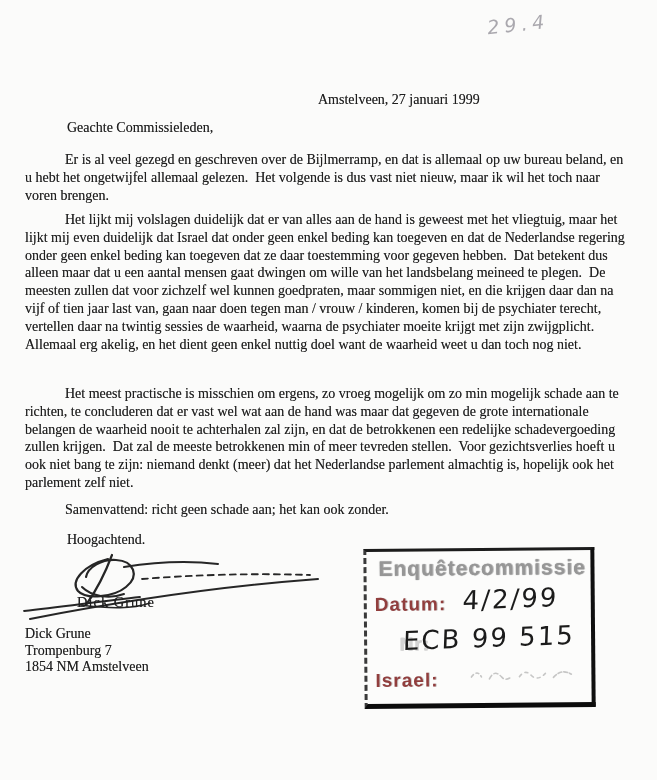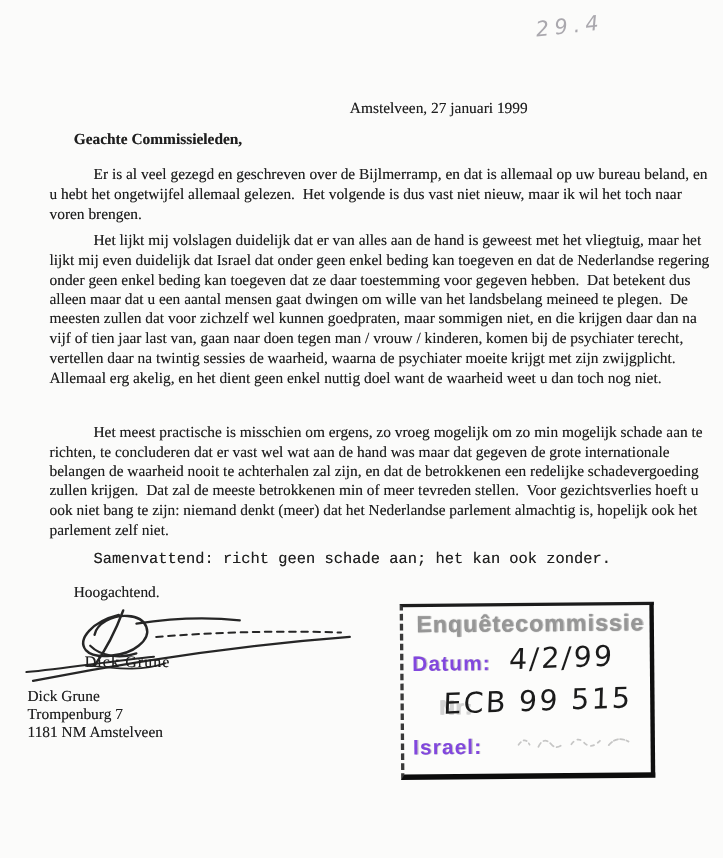--- a/index.html
+++ b/index.html
@@ -13,21 +13,20 @@
   }
   .abs{position:absolute;}
   
   .bodytext{
     width:602px;
     font-size:14px;
     line-height:17.8px;
     text-indent:40px;
     white-space:pre-wrap;
     text-shadow:0 0 .4px rgba(20,20,20,.55);
-    margin-left:20px;
   }
   .plain{
     font-size:14px;
     line-height:17.5px;
     text-shadow:0 0 .4px rgba(20,20,20,.55);
   }
   .addr div{font-size:14px;line-height:16.5px;text-shadow:0 0 .4px rgba(20,20,20,.55);}
   
   .pencil{
     font-family:"DejaVu Sans", sans-serif;
@@ -56,21 +55,21 @@
     color:#7d7d7d;
     opacity:.8;
     text-shadow:1px 0 #b5b5b5, 0 0 1px #5a5a5a;
   }
   .stamp-label{
     position:absolute;left:8px;
     font-family:"Liberation Sans", sans-serif;
     font-weight:bold;
     font-size:19px;
     letter-spacing:1px;
-    color:#6d28d9;
+    color:#7f1d1d;
     opacity:.85;
     text-shadow:1px 0 #c0c0c0;
   }
   .stamp-label.faint{color:#c3c3c3;opacity:.7;margin-left:24px;}
   .hand{
     position:absolute;
     font-family:"DejaVu Sans", sans-serif;
     font-size:26px;
     color:#1b1b1b;
     letter-spacing:2px;
@@ -87,29 +86,29 @@
   }
   .scribble{position:absolute;left:100px;top:8px;opacity:.55;}
 </style>
 </head>
 <body>
 
 <div class="abs pencil" style="left:487px;top:13px;">29.4</div>
 
 <div class="abs plain" style="left:318px;top:91px;">Amstelveen, 27 januari 1999</div>
 
-<div class="abs plain" style="left:67px;top:119px;font-weight:bold;">Geachte Commissieleden,</div>
+<div class="abs plain" style="left:67px;top:119px;">Geachte Commissieleden,</div>
 
 <div class="abs bodytext" style="left:25px;top:151px;">Er is al veel gezegd en geschreven over de Bijlmerramp, en dat is allemaal op uw bureau beland, en u hebt het ongetwijfel allemaal gelezen.  Het volgende is dus vast niet nieuw, maar ik wil het toch naar voren brengen.</div>
 
 <div class="abs bodytext" style="left:25px;top:211px;">Het lijkt mij volslagen duidelijk dat er van alles aan de hand is geweest met het vliegtuig, maar het lijkt mij even duidelijk dat Israel dat onder geen enkel beding kan toegeven en dat de Nederlandse regering onder geen enkel beding kan toegeven dat ze daar toestemming voor gegeven hebben.  Dat betekent dus alleen maar dat u een aantal mensen gaat dwingen om wille van het landsbelang meineed te plegen.  De meesten zullen dat voor zichzelf wel kunnen goedpraten, maar sommigen niet, en die krijgen daar dan na vijf of tien jaar last van, gaan naar doen tegen man / vrouw / kinderen, komen bij de psychiater terecht, vertellen daar na twintig sessies de waarheid, waarna de psychiater moeite krijgt met zijn zwijgplicht.  Allemaal erg akelig, en het dient geen enkel nuttig doel want de waarheid weet u dan toch nog niet.</div>
 
 <div class="abs bodytext" style="left:25px;top:385px;">Het meest practische is misschien om ergens, zo vroeg mogelijk om zo min mogelijk schade aan te richten, te concluderen dat er vast wel wat aan de hand was maar dat gegeven de grote internationale belangen de waarheid nooit te achterhalen zal zijn, en dat de betrokkenen een redelijke schadevergoeding zullen krijgen.  Dat zal de meeste betrokkenen min of meer tevreden stellen.  Voor gezichtsverlies hoeft u ook niet bang te zijn: niemand denkt (meer) dat het Nederlandse parlement almachtig is, hopelijk ook het parlement zelf niet.</div>
 
-<div class="abs bodytext" style="left:25px;top:501px;font-family:Liberation Mono, monospace;">Samenvattend: richt geen schade aan; het kan ook zonder.</div>
+<div class="abs bodytext" style="left:25px;top:501px;">Samenvattend: richt geen schade aan; het kan ook zonder.</div>
 
 <div class="abs plain" style="left:67px;top:531px;">Hoogachtend.</div>
 
 <svg class="abs sig" width="300" height="78" viewBox="0 0 300 78">
   <g fill="none" stroke="#262626" stroke-width="2" stroke-linecap="round">
 
     <path d="M 86 12 C 62 18 48 34 56 44 C 64 53 92 50 104 40 C 118 29 112 14 94 13 C 80 12 66 20 64 30" stroke-width="2.2"></path>
     <path d="M 90 8 C 84 24 74 44 64 58" stroke-width="2.2"></path>
     <path d="M 60 40 C 70 50 88 52 102 47"></path>
 
@@ -120,21 +119,21 @@
     <path d="M 2 64 C 40 60 80 54 118 50" stroke-width="1.8"></path>
     <path d="M 58 58 C 90 62 110 62 128 56" stroke-width="1.6"></path>
   </g>
 </svg>
 
 <div class="abs sig-caption" style="position: absolute; left: 77px; top: 594px;">Dick Grune</div>
 
 <div class="abs addr" style="left:25px;top:626px;">
   <div>Dick Grune</div>
   <div>Trompenburg 7</div>
-  <div>1181 NM  Amstelveen</div>
+  <div>1854 NM  Amstelveen</div>
 </div>
 
 <div class="abs stamp">
   <div class="stamp-title">Enquêtecommissie</div>
 
   <div class="stamp-label" style="top:42px;">Datum:</div>
   <div class="hand" style="left:96px;top:33px;">4/2/99</div>
 
   <div class="stamp-label faint" style="top:82px;">Nr:</div>
   <div class="hand" style="left:36px;top:72px;">ECB 99 515</div>

